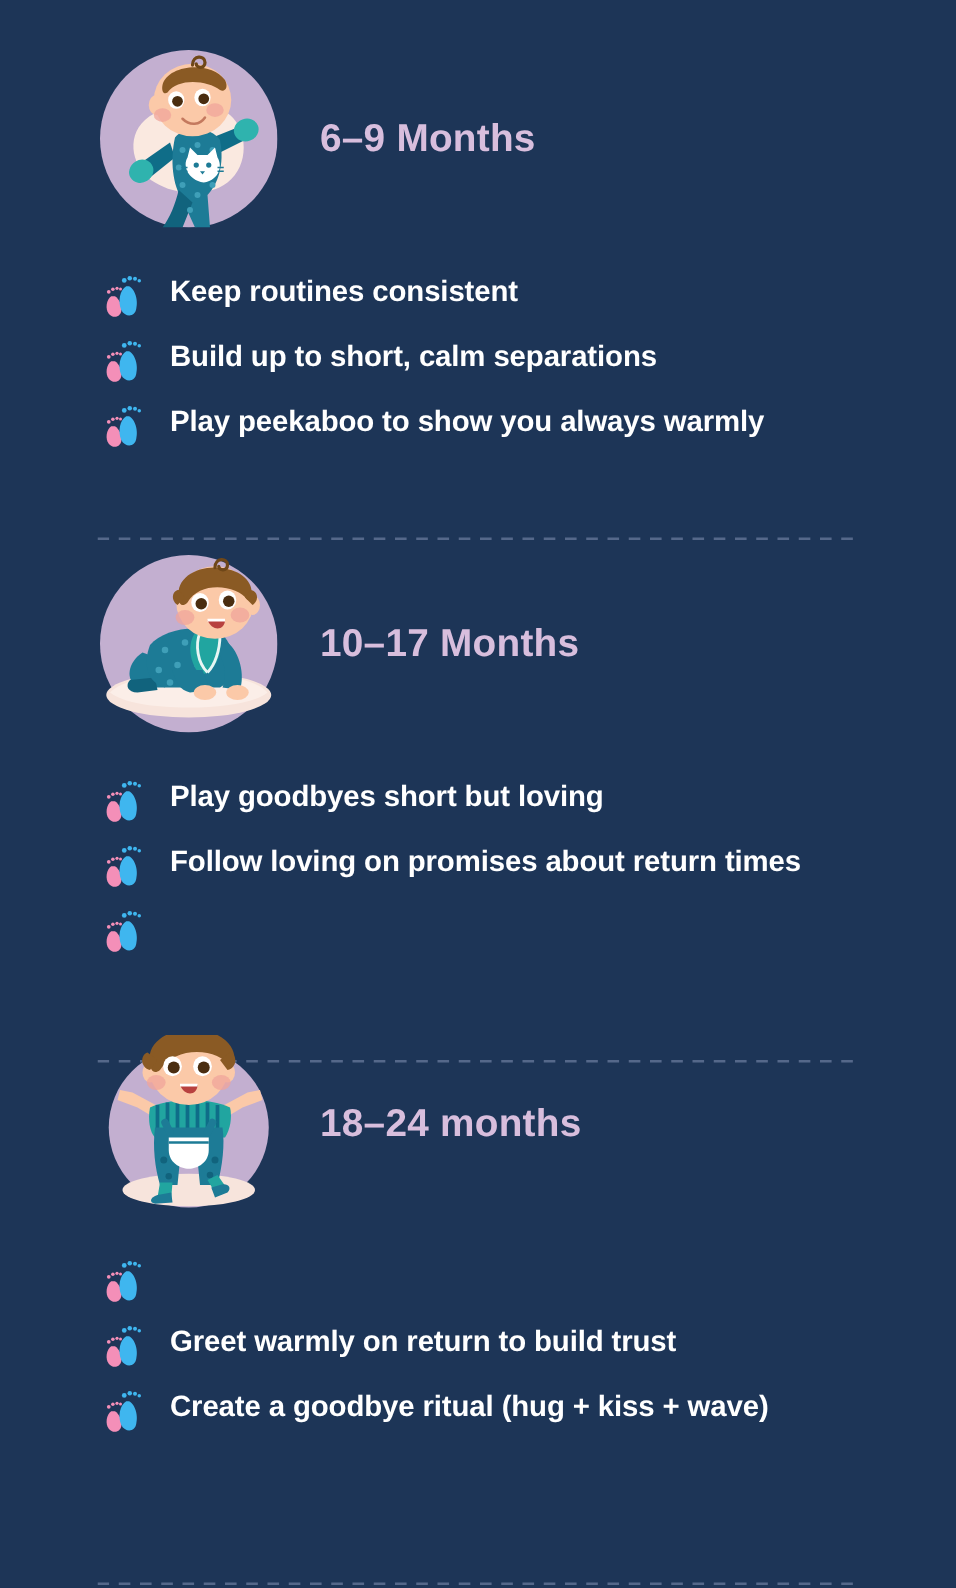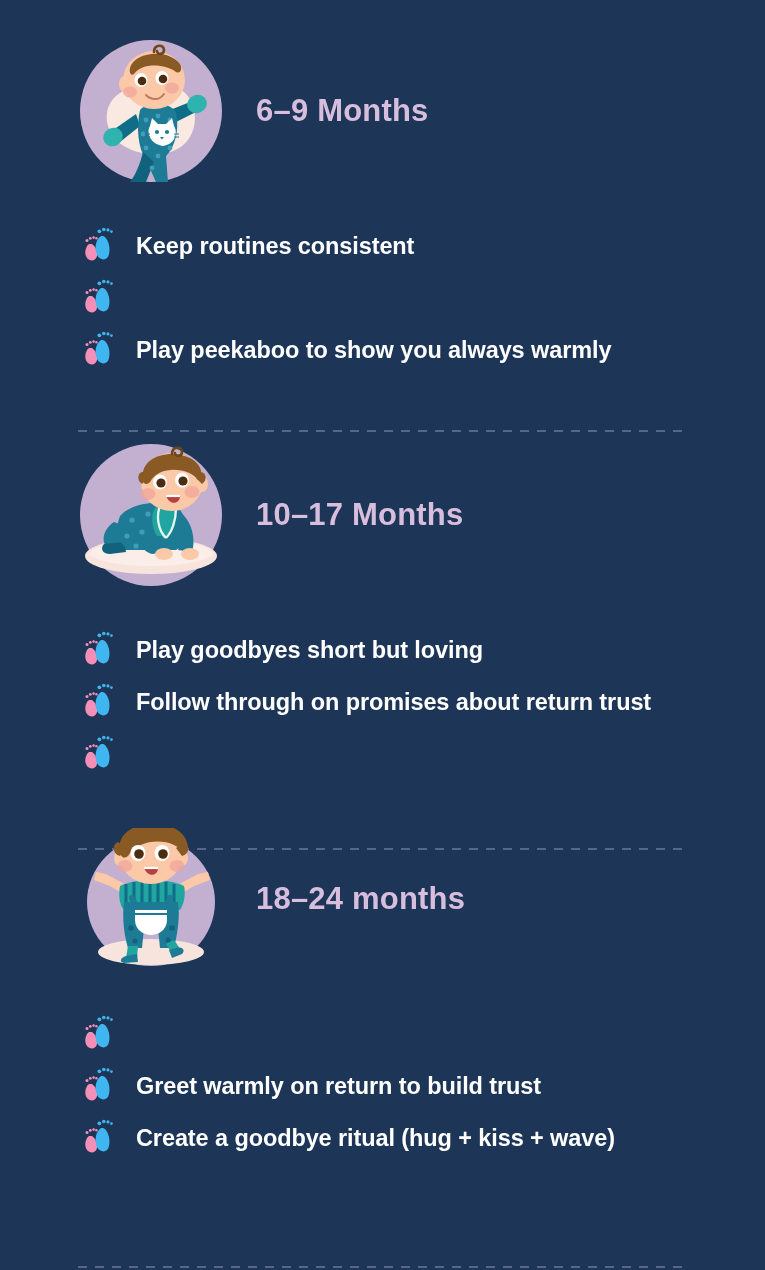--- a/index.html
+++ b/index.html
@@ -53,21 +53,20 @@
   }
 
   
   .bullet-list {
     margin-top: 38px;
     padding-left: 82px;
   }
 
   .bullet-row {
     display: flex;
-    align-items: center;
     height: 52px;
   }
 
   .bullet-icon {
     flex: 0 0 36px;
     width: 36px;
     height: 38px;
     position: relative;
   }
   .bullet-icon svg { display: block; width: 36px; height: 38px; }
@@ -191,20 +190,21 @@
             </g>
             <g fill="#3fb6ef">
               <path d="M19 9 C14 12 12 21 15 28 C18 34 26 34 27 27 C29 19 25 10 21 9 Z"></path>
               <circle cx="17.4" cy="4.3" r="1.9"></circle>
                 <circle cx="21.8" cy="2.5" r="1.8"></circle>
               <circle cx="26.0" cy="2.9" r="1.6"></circle>
                 <circle cx="29.4" cy="4.6" r="1.4"></circle>
             </g>
           </svg>
         </span>
+        <span class="bullet-text">Build up to short, calm separations</span>
       </div>
       <div class="bullet-row">
         <span class="bullet-icon">
           <svg viewBox="0 0 36 38" xmlns="http://www.w3.org/2000/svg">
             <g fill="#f48fb8">
               <path d="M7 17 C3 20 2 27 5 31 C8 35 14 34 15 29 C16 24 13 19 10 17 Z"></path>
               <circle cx="5.0" cy="13.4" r="1.5"></circle>
                 <circle cx="8.3" cy="11.4" r="1.4"></circle>
               <circle cx="11.6" cy="10.6" r="1.3"></circle>
                 <circle cx="14.4" cy="11.2" r="1.2"></circle>
@@ -316,21 +316,21 @@
             </g>
             <g fill="#3fb6ef">
               <path d="M19 9 C14 12 12 21 15 28 C18 34 26 34 27 27 C29 19 25 10 21 9 Z"></path>
               <circle cx="17.4" cy="4.3" r="1.9"></circle>
                 <circle cx="21.8" cy="2.5" r="1.8"></circle>
               <circle cx="26.0" cy="2.9" r="1.6"></circle>
                 <circle cx="29.4" cy="4.6" r="1.4"></circle>
             </g>
           </svg>
         </span>
-        <span class="bullet-text">Follow through on promises about return trust</span>
+        <span class="bullet-text">Follow loving on promises about return times</span>
       </div>
       <div class="bullet-row">
         <span class="bullet-icon">
           <svg viewBox="0 0 36 38" xmlns="http://www.w3.org/2000/svg">
             <g fill="#f48fb8">
               <path d="M7 17 C3 20 2 27 5 31 C8 35 14 34 15 29 C16 24 13 19 10 17 Z"></path>
               <circle cx="5.0" cy="13.4" r="1.5"></circle>
                 <circle cx="8.3" cy="11.4" r="1.4"></circle>
               <circle cx="11.6" cy="10.6" r="1.3"></circle>
                 <circle cx="14.4" cy="11.2" r="1.2"></circle>

